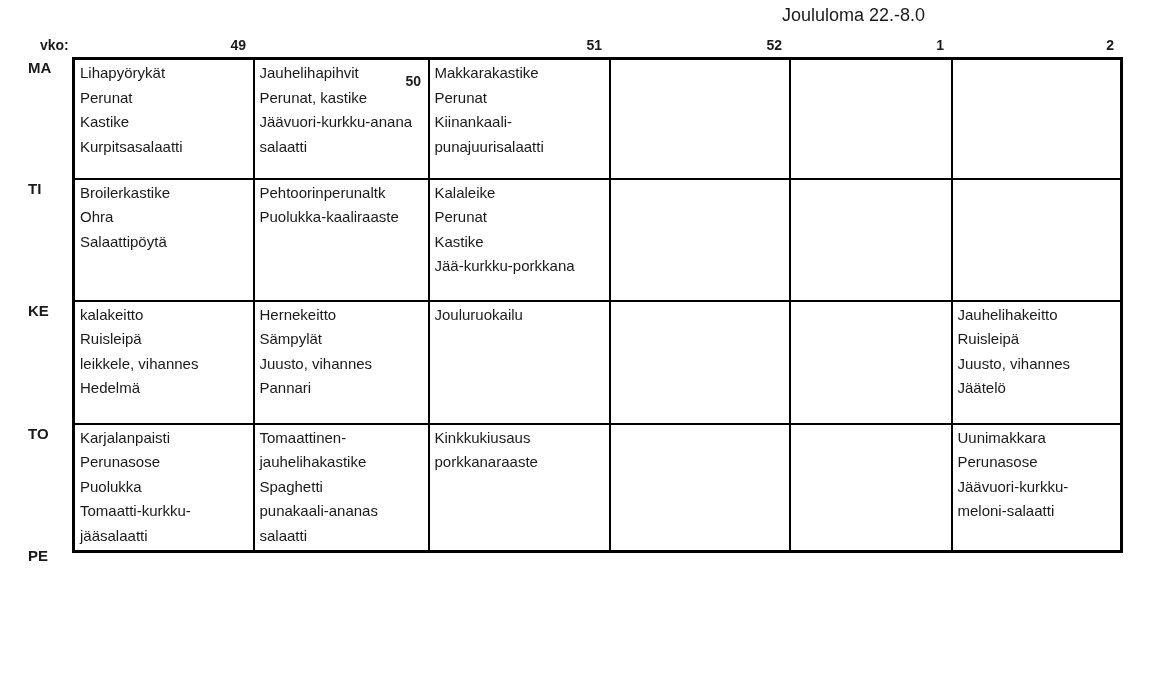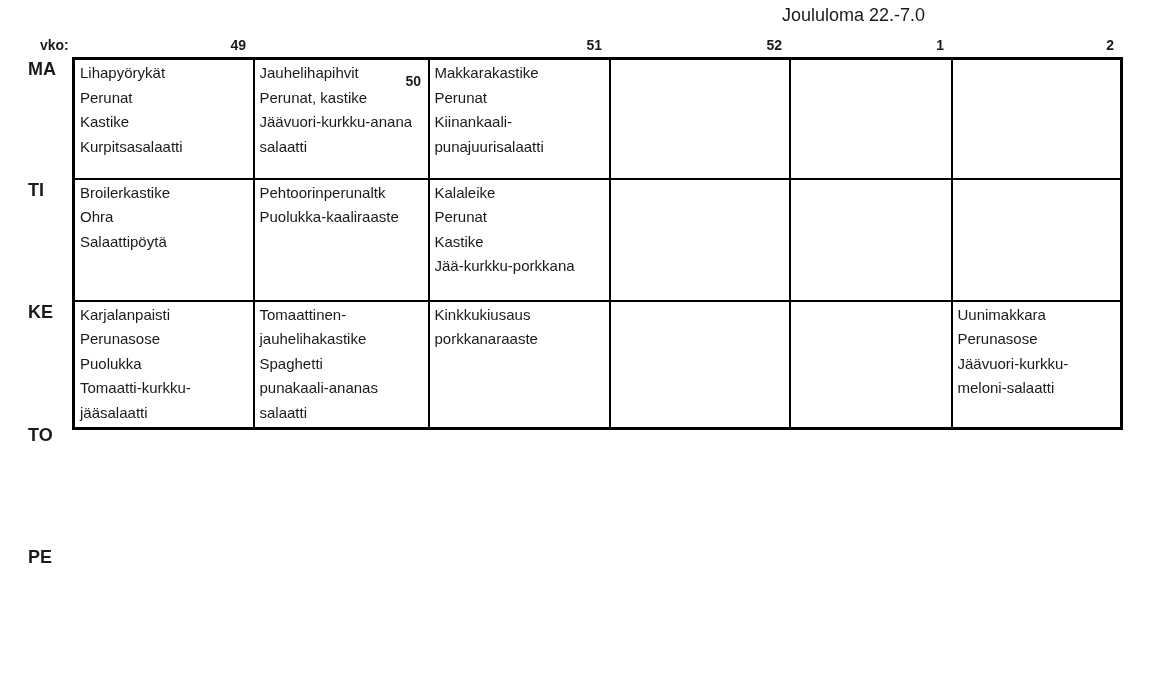--- a/index.html
+++ b/index.html
@@ -36,21 +36,21 @@
     top: 37px;
     font-size: 14px;
     font-weight: bold;
     text-align: right;
     padding-right: 6px;
     box-sizing: border-box;
   }
   .day-label {
     position: absolute;
     left: 28px;
-    font-size: 18px;
+    font-size: 15px;
     font-weight: bold;
   }
   table.menu-table {
     position: absolute;
     left: 72px;
     top: 57px;
     border-collapse: collapse;
     border: 3px solid #000000;
     table-layout: fixed;
   }
@@ -61,21 +61,21 @@
     font-size: 15px;
     line-height: 24.5px;
     white-space: pre-line;
     overflow: hidden;
   }
 </style>
 </head>
 <body>
 
 <div class="page">
-  <div class="doc-title">Joululoma 22.-7.0</div>
+  <div class="doc-title">Joululoma 22.-8.0</div>
   <div class="week-label">vko:</div>
   <div id="col-headers">
       <div class="col-header" style="left: 72px; width: 180px;">49</div>
       <div class="col-header" style="left: 252px; width: 175px; margin-top: 36px;">50</div>
       <div class="col-header" style="left: 427px; width: 181px;">51</div>
       <div class="col-header" style="left: 608px; width: 180px;">52</div>
       <div class="col-header" style="left: 788px; width: 162px;">1</div>
       <div class="col-header" style="left: 950px; width: 170px;">2</div>
     </div>
   <div id="day-labels">
@@ -119,20 +119,37 @@
           <td>Pehtoorinperunaltk
 Puolukka-kaaliraaste</td>
           <td>Kalaleike
 Perunat
 Kastike
 Jää-kurkku-porkkana</td>
           <td></td>
           <td></td>
           <td></td>
         </tr>
+        <tr style="height: 123px;">
+          <td>kalakeitto
+Ruisleipä
+leikkele, vihannes
+Hedelmä</td>
+          <td>Hernekeitto
+Sämpylät
+Juusto, vihannes
+Pannari</td>
+          <td>Jouluruokailu</td>
+          <td></td>
+          <td></td>
+          <td>Jauhelihakeitto
+Ruisleipä
+Juusto, vihannes
+Jäätelö</td>
+        </tr>
         <tr style="height: 128px;">
           <td>Karjalanpaisti
 Perunasose
 Puolukka
 Tomaatti-kurkku-
 jääsalaatti</td>
           <td>Tomaattinen-
 jauhelihakastike
 Spaghetti
 punakaali-ananas

